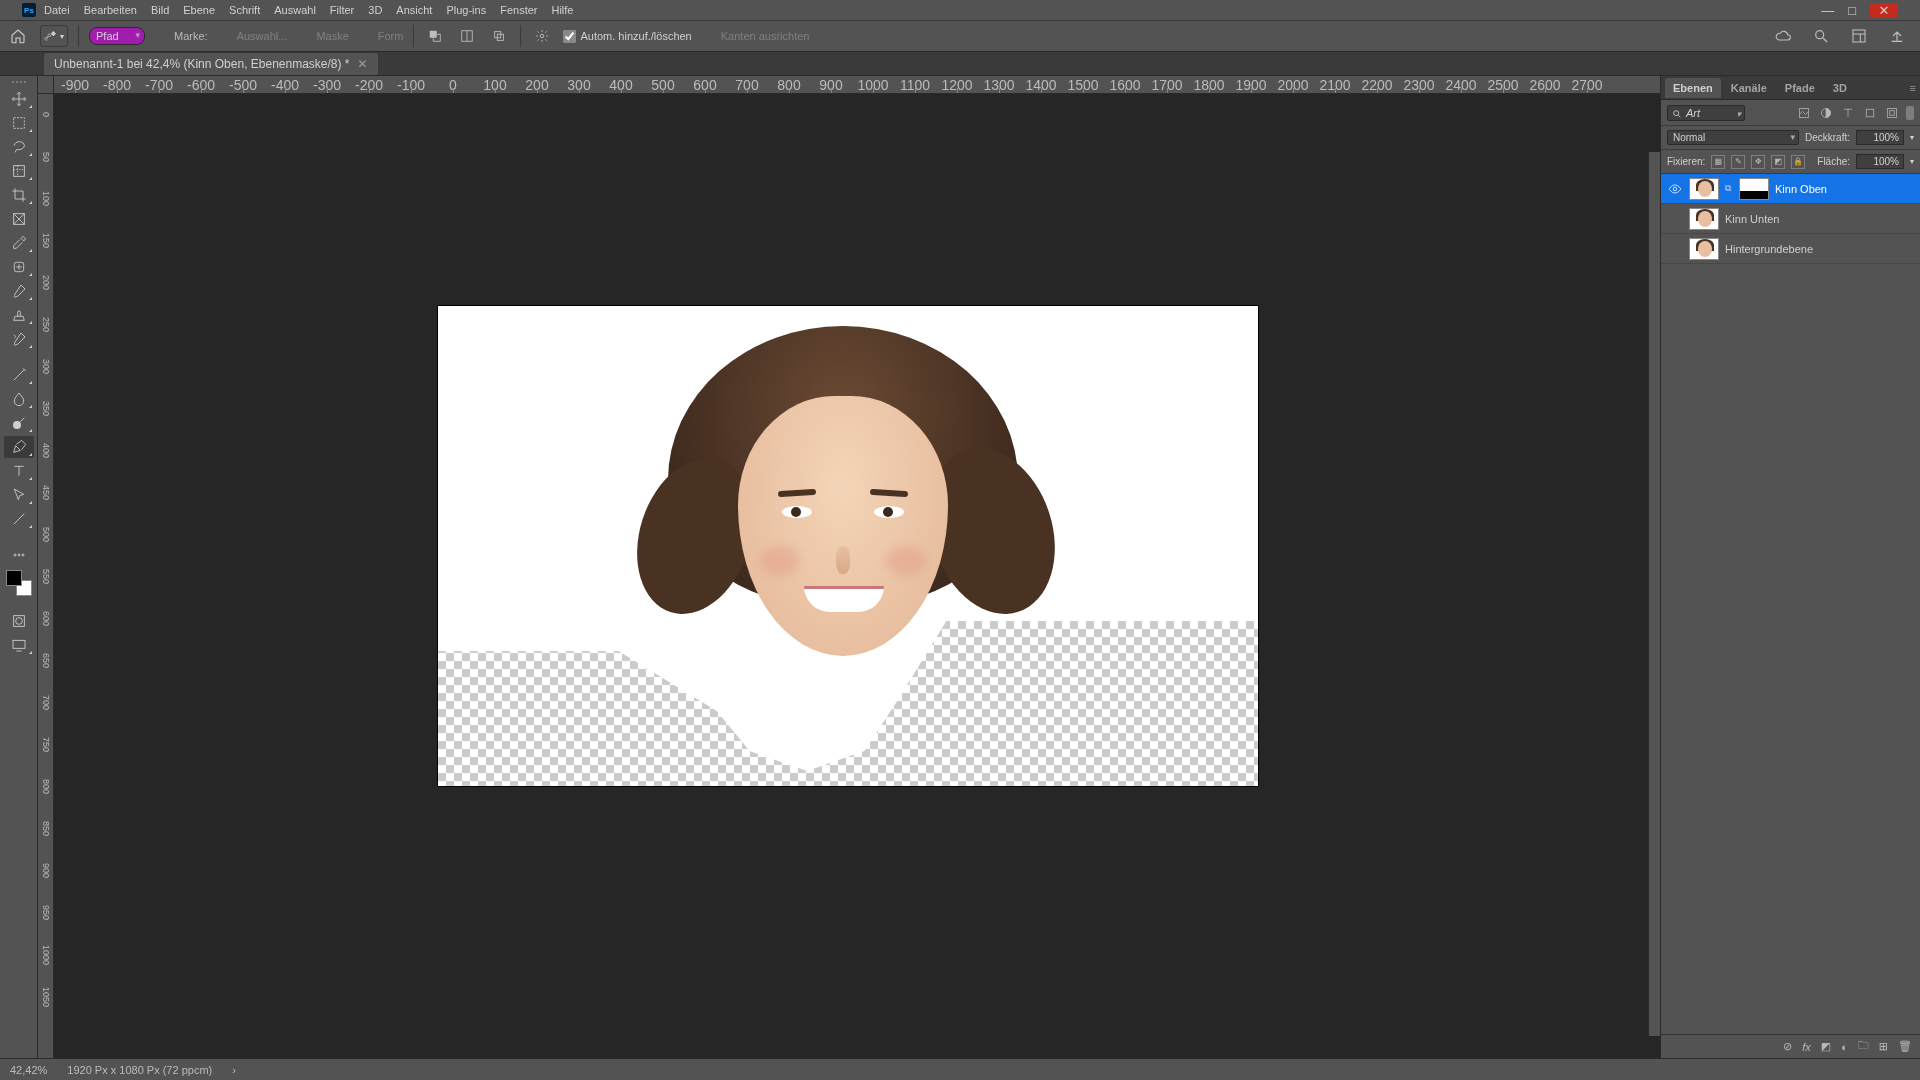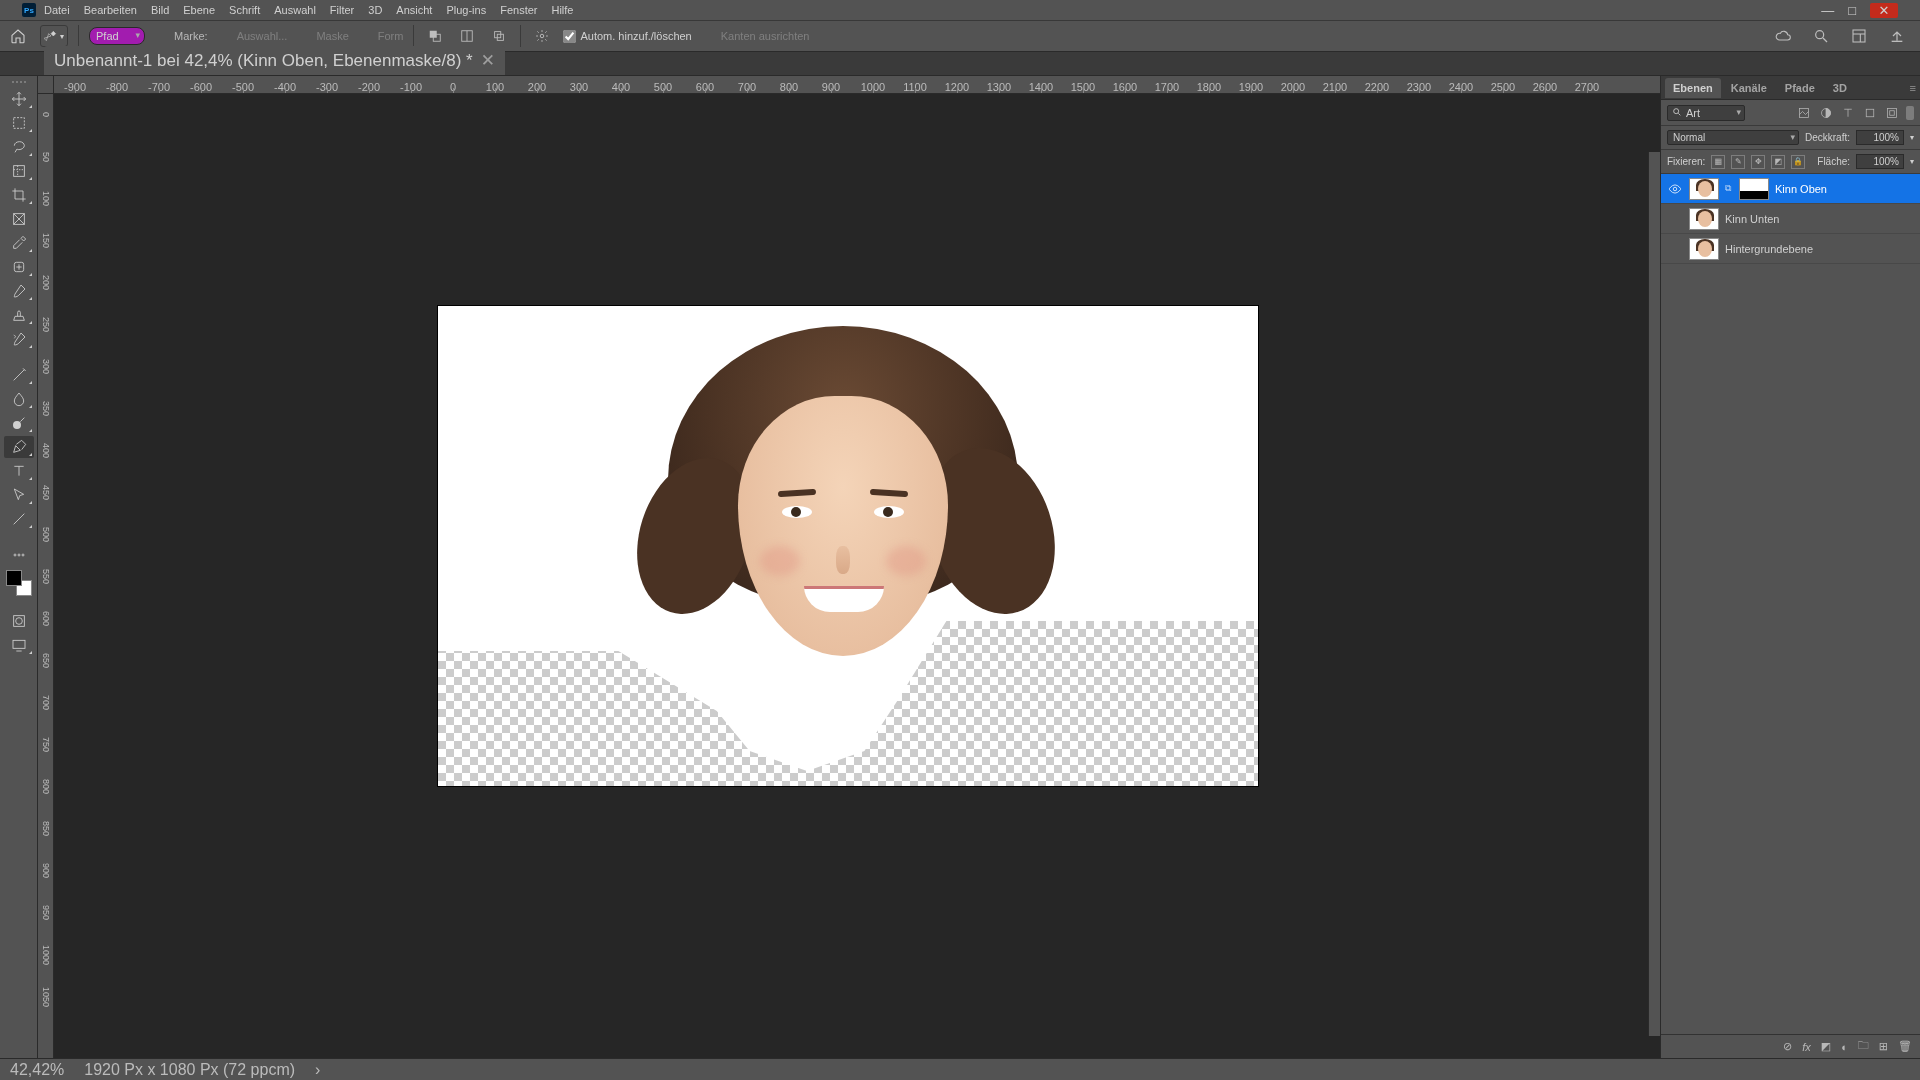--- a/index.html
+++ b/index.html
@@ -21,21 +21,21 @@
 .options-bar .dropdown::after { content: "▾"; position: absolute; right: 4px; font-size:9px; color:#aaa; }
 .options-bar .lbl { opacity: .8; margin-left: 19px; }
 .options-bar .lbl.disabled { opacity: .35; }
 .options-bar .icon-btn { width: 22px; height: 22px; display:flex; align-items:center; justify-content:center; opacity:.85; }
 .options-bar .sep { width:1px; height:22px; background:#3a3a3a; }
 .options-bar .right { margin-left:auto; display:flex; gap:16px; padding-right:6px; }
 .options-bar input[type=checkbox]{ accent-color:#888; }
 
 
 .tab-strip { height: 24px; background: #3a3a3a; display:flex; align-items:flex-end; padding-left: 44px; border-bottom:1px solid #2a2a2a; }
-.doc-tab { background:#535353; padding: 4px 10px; font-size:17px; border-top-left-radius:3px; border-top-right-radius:3px; display:flex; align-items:center; gap:8px; }
+.doc-tab { background:#535353; padding: 4px 10px; font-size:12px; border-top-left-radius:3px; border-top-right-radius:3px; display:flex; align-items:center; gap:8px; }
 .doc-tab .close { opacity:.6; }
 
 
 .main { position:absolute; top:76px; left:0; right:0; bottom:22px; display:flex; }
 
 
 .toolbox { width: 38px; background:#535353; border-right:1px solid #2a2a2a; display:flex; flex-direction:column; align-items:center; padding-top:2px; gap:2px; position:relative; z-index:5; }
 .toolbox .handle { height:8px; display:flex; gap:2px; align-items:center; }
 .toolbox .handle span{ width:2px;height:2px;background:#888;border-radius:50%; }
 .tool { width:30px; height:22px; display:flex; align-items:center; justify-content:center; border-radius:2px; position:relative; }
@@ -43,21 +43,21 @@
 .tool svg { width:16px; height:16px; stroke:#d0d0d0; fill:none; stroke-width:1.3; }
 .tool .corner{ position:absolute; right:2px; bottom:2px; width:0;height:0;border-left:3px solid transparent;border-bottom:3px solid #d0d0d0; }
 .tool-gap { height:10px; }
 .swatches { width:26px; height:26px; position:relative; margin-top:2px; }
 .swatches .fg{ position:absolute; top:0; left:0; width:16px;height:16px; background:#000; border:1px solid #888; }
 .swatches .bg{ position:absolute; bottom:0; right:0; width:16px;height:16px; background:#fff; border:1px solid #888; }
 
 
 .canvas-wrap { flex:1; background:#262626; position:relative; overflow:hidden; }
 .ruler-h { position:absolute; top:0; left:16px; right:0; height:18px; background:#535353; border-bottom:1px solid #2a2a2a; display:flex; align-items:flex-end; overflow:hidden; }
-.ruler-h .tick { flex:0 0 auto; width:42px; text-align:center; font-size:11px; color:#bbb; position:relative; }
+.ruler-h .tick { flex:0 0 auto; width:42px; text-align:center; font-size:14px; color:#bbb; position:relative; }
 .ruler-h .tick::before{ content:""; position:absolute; left:50%; bottom:-1px; width:1px; height:6px; background:#888; }
 .ruler-v { position:absolute; top:18px; left:0; bottom:0; width:16px; background:#535353; border-right:1px solid #2a2a2a; display:flex; flex-direction:column; align-items:center; overflow:hidden; }
 .ruler-v .tick { flex:0 0 auto; height:42px; font-size:9px; color:#bbb; writing-mode:vertical-rl; text-align:center; }
 .ruler-corner { position:absolute; top:0; left:0; width:16px; height:18px; background:#535353; border-right:1px solid #2a2a2a; border-bottom:1px solid #2a2a2a; }
 
 .artboard { position:absolute; left:400px; top:230px; width:820px; height:480px; background:#fff; box-shadow:0 0 0 1px #000; }
 .checker { position:absolute; left:0; right:0; bottom:0; height:165px;
   background-image: linear-gradient(45deg,#ccc 25%,transparent 25%,transparent 75%,#ccc 75%),
                     linear-gradient(45deg,#ccc 25%,#fff 25%,#fff 75%,#ccc 75%);
   background-size:16px 16px; background-position:0 0,8px 8px;
@@ -79,21 +79,21 @@
 .cheek{ position:absolute; width:40px;height:30px;background:rgba(220,120,110,.25);border-radius:50%;top:150px;filter:blur(4px);}
 .cheek.l{left:22px;} .cheek.r{right:22px;}
 
 
 .panels { width: 260px; background:#535353; border-left:1px solid #2a2a2a; display:flex; flex-direction:column; }
 .panel-tabs { height:24px; background:#3a3a3a; display:flex; align-items:center; gap:2px; padding:0 4px; border-bottom:1px solid #2a2a2a; }
 .panel-tabs .ptab { padding:4px 8px; font-size:11px; opacity:.7; border-radius:3px 3px 0 0;font-weight:bold; }
 .panel-tabs .ptab.active { background:#535353; opacity:1; }
 .panel-tabs .menu-icon { margin-left:auto; opacity:.6; }
 .panel-toolbar { height:26px; display:flex; align-items:center; gap:6px; padding:0 6px; border-bottom:1px solid #3a3a3a; }
-.panel-toolbar .search { flex:0 0 auto; display:flex; align-items:flex-start; gap:4px; background:#3f3f3f; border:1px solid #2a2a2a; border-radius:2px; padding:1px 16px 1px 4px; position:relative; width:78px; }
+.panel-toolbar .search { flex:0 0 auto; display:flex; align-items:flex-end; gap:4px; background:#3f3f3f; border:1px solid #2a2a2a; border-radius:2px; padding:1px 16px 1px 4px; position:relative; width:78px;font-style:italic; }
 .panel-toolbar .search::after{content:"▾"; position:absolute; right:3px; font-size:9px; color:#aaa;}
 .panel-toolbar .ticon { width:16px;height:16px; display:flex;align-items:center;justify-content:center; opacity:.8; }
 .panel-toolbar .spacer{ flex:1; }
 .panel-row { height:24px; display:flex; align-items:center; padding:0 6px; gap:6px; border-bottom:1px solid #3a3a3a; font-size:10px; }
 .panel-row .dropdown { background:#3f3f3f; border:1px solid #2a2a2a; padding:1px 16px 1px 5px; border-radius:2px; position:relative; flex:1; }
 .panel-row .dropdown::after{content:"▾"; position:absolute; right:3px; font-size:9px; color:#aaa;}
 .panel-row .val{ background:#3f3f3f; border:1px solid #2a2a2a; padding:1px 4px; width:48px; text-align:right; }
 .panel-row .mini-icon{ width:14px;height:14px;border:1px solid #888; display:flex;align-items:center;justify-content:center; font-size:8px; opacity:.8;}
 .layers-list { flex:1; overflow:auto; }
 .layer { height:30px; display:flex; align-items:center; gap:6px; padding:0 6px; border-bottom:1px solid #484848; }
@@ -106,21 +106,21 @@
 .layer .thumb .mini-face{ position:absolute; left:8px; top:2px; width:14px;height:16px; background:#e8bfa0; border-radius:50%; }
 .layer .thumb .mini-hair{ position:absolute; left:6px; top:0; width:18px;height:12px; background:#4a3223; border-radius:50% 50% 0 0; }
 .layer .mask-thumb{ width:30px;height:22px; background:#000; border:1px solid #888; position:relative;}
 .layer .mask-thumb::before{content:"";position:absolute;left:0;top:0;right:0;height:12px;background:#fff;}
 .layer .link{ width:8px; opacity:.7; font-size:9px; }
 .layer .name{ flex:1; font-size:11px; }
 .panel-footer { height:24px; border-top:1px solid #2a2a2a; display:flex; align-items:center; justify-content:flex-end; gap:10px; padding:0 8px; opacity:.8; }
 .panel-footer span{ font-size:11px; }
 
 
-.status-bar{ position:absolute; left:0; right:0; bottom:0; height:22px; background:#535353; border-top:1px solid #2a2a2a; display:flex; align-items:center; padding:0 10px; gap:20px; font-size:16px; color:#bbb; }
+.status-bar{ position:absolute; left:0; right:0; bottom:0; height:22px; background:#535353; border-top:1px solid #2a2a2a; display:flex; align-items:center; padding:0 10px; gap:20px; font-size:11px; color:#bbb; }
 
 
 .collapsed-strip{ position:absolute; right:260px; top:76px; bottom:22px; width:12px; background:#535353; border-left:1px solid #2a2a2a; }
 </style>
 </head>
 <body>
 
 <div class="title-bar">
   <div class="logo">Ps</div>
   <div class="menu">

